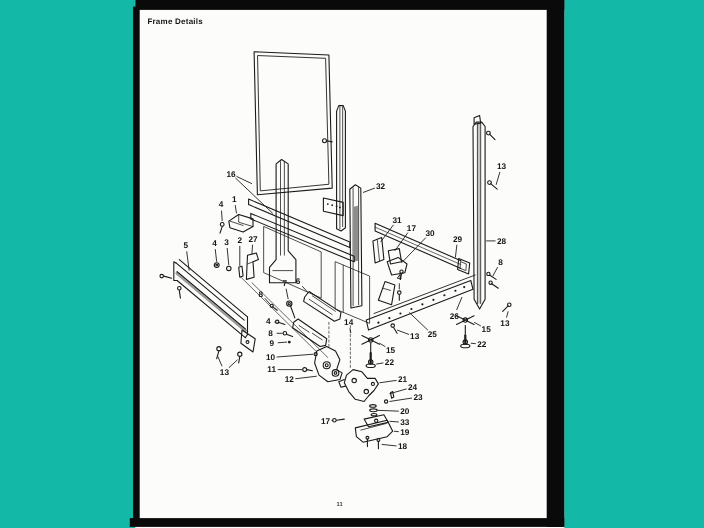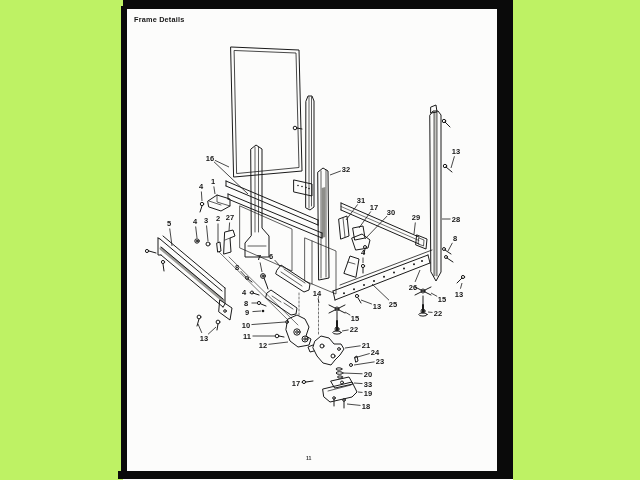--- a/index.html
+++ b/index.html
@@ -1,16 +1,16 @@
 <!DOCTYPE html>
 <html><head>
 <meta charset="utf-8">
 <style>
   html,body{margin:0;padding:0;background:#ffffff;}
-  #stage{position:relative;width:640px;height:480px;background:#bef264;overflow:hidden;
+  #stage{position:relative;width:640px;height:480px;background:#14b8a6;overflow:hidden;
          font-family:"Liberation Sans",sans-serif;}
   svg text{font-family:"Liberation Sans","DejaVu Sans",sans-serif;}
   .callout-text{font-weight:bold;fill:#141414;}
   .title-text{font-weight:bold;fill:#161616;letter-spacing:.2px;}
   .pagenum-text{font-weight:bold;fill:#3a3a3a;}
 </style>
 </head>
 <body>
 
 <div id="stage">

